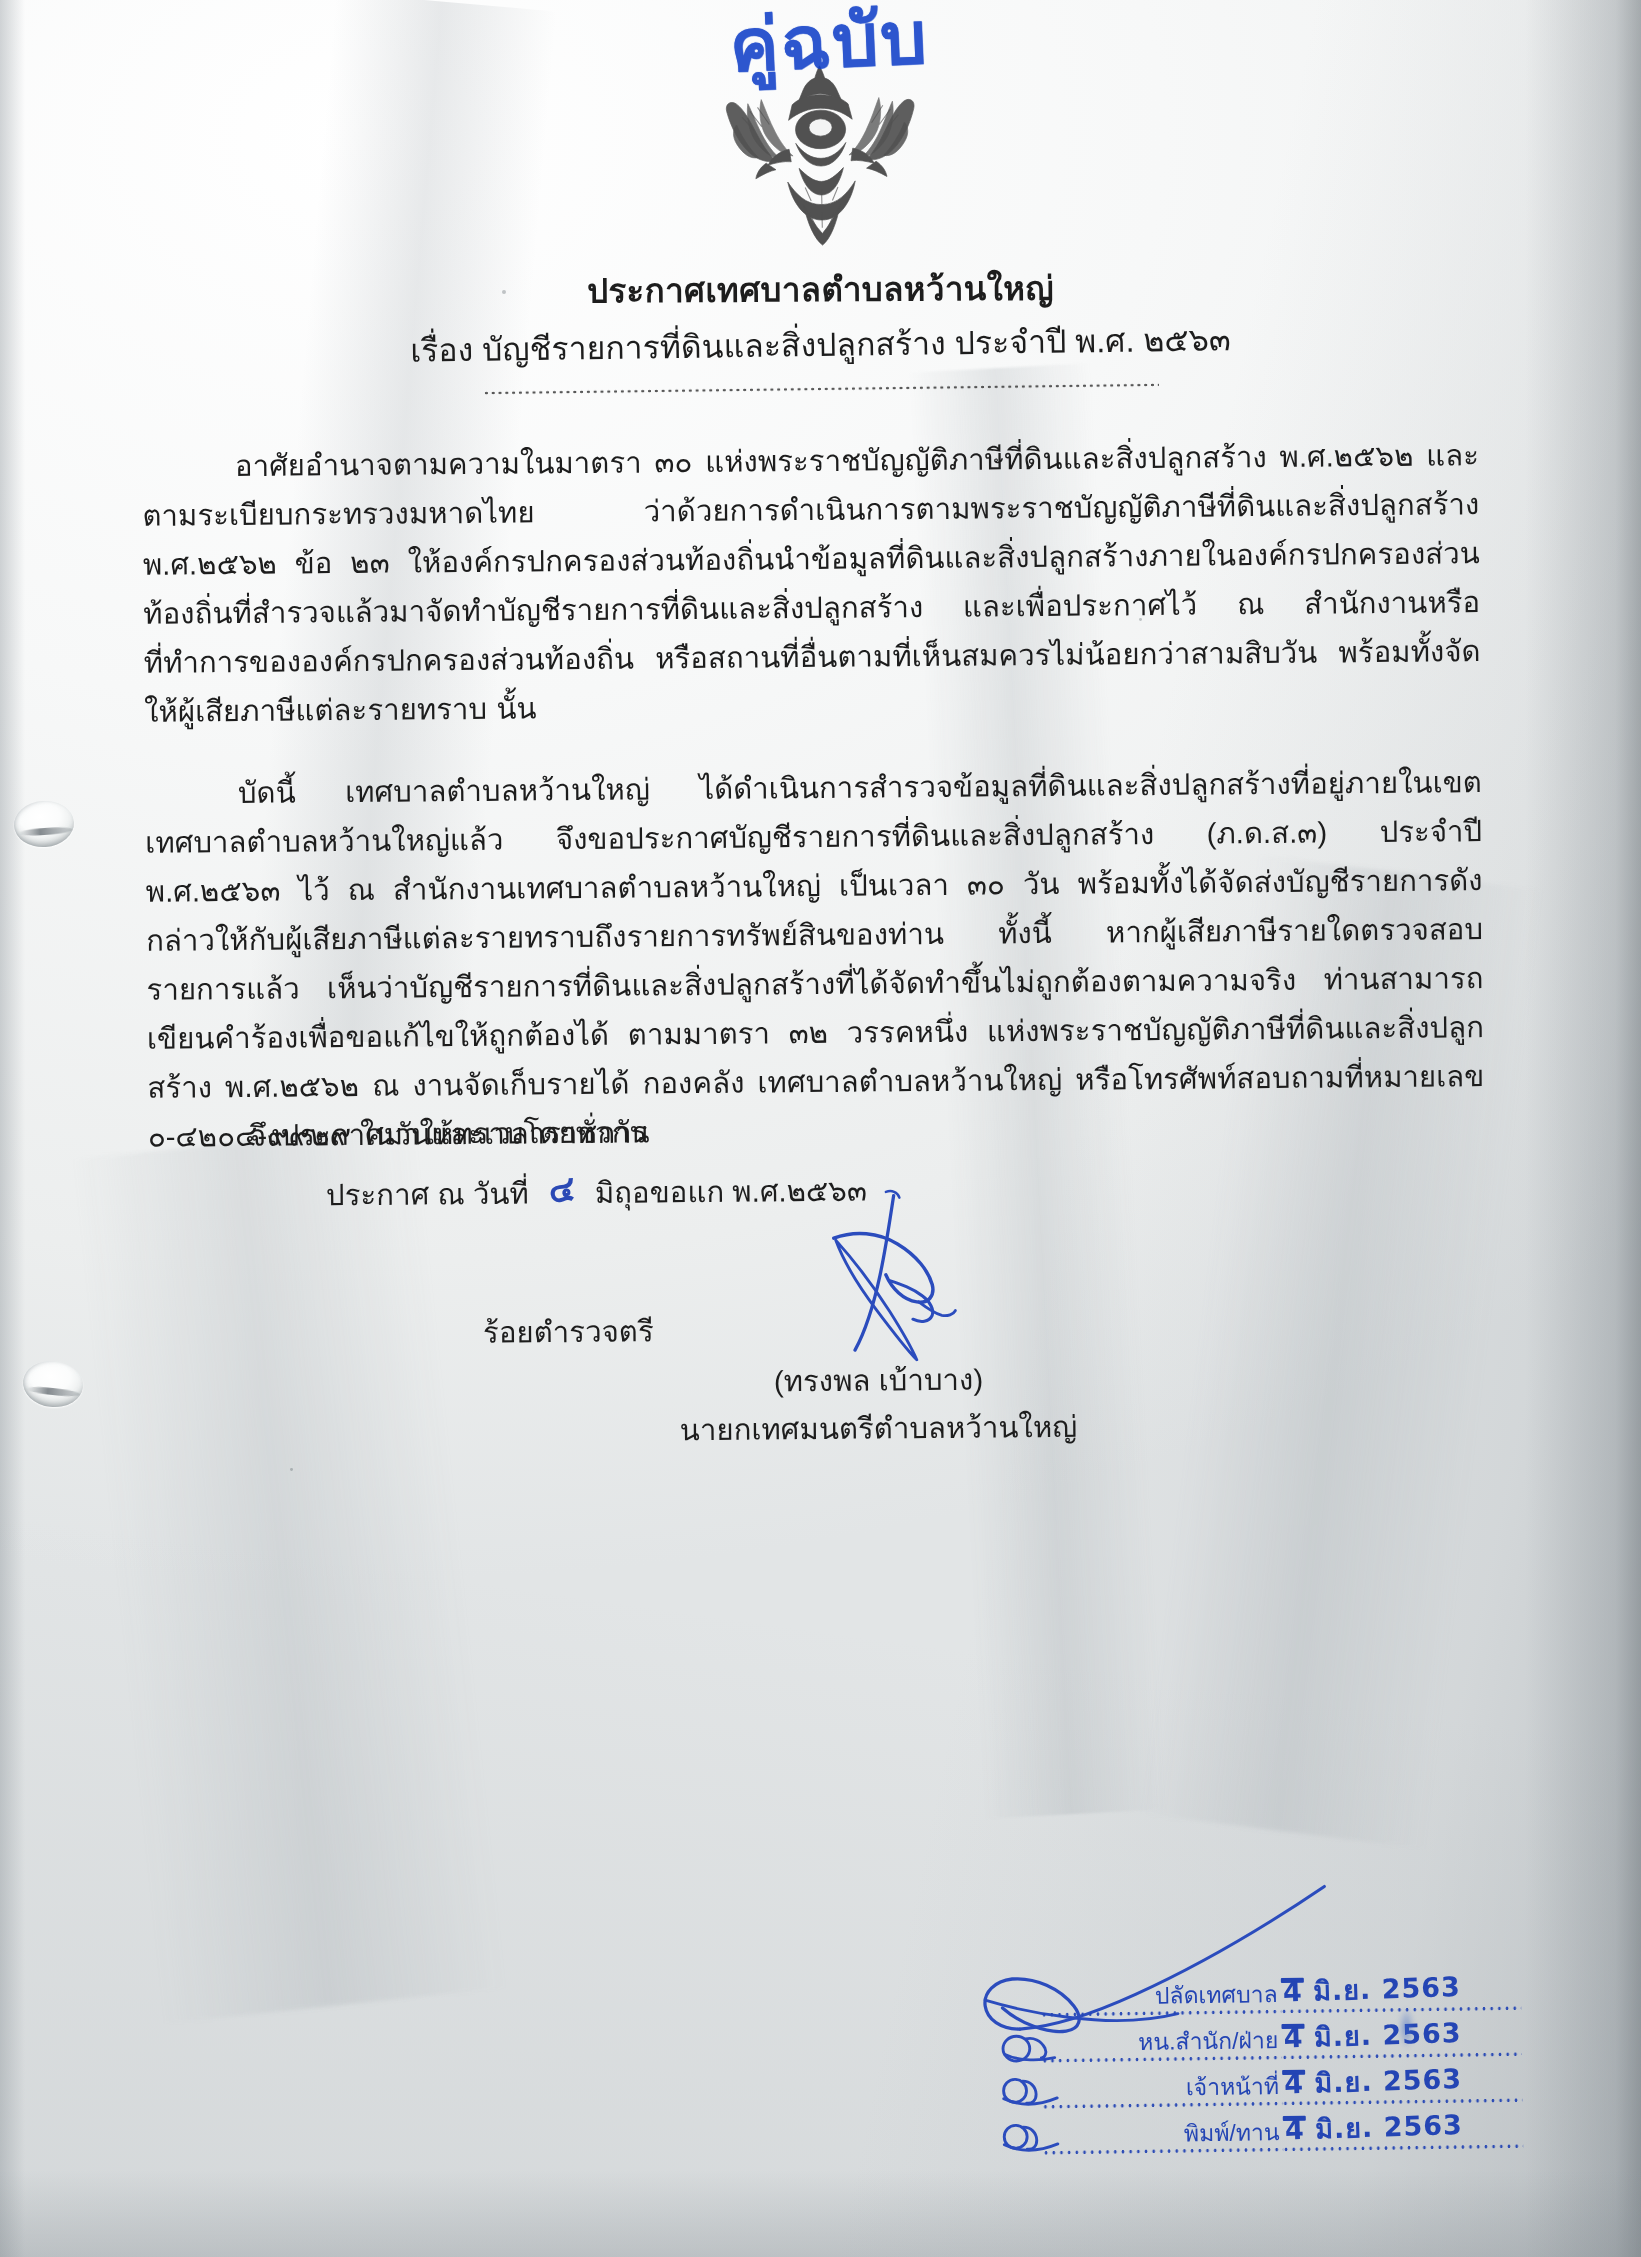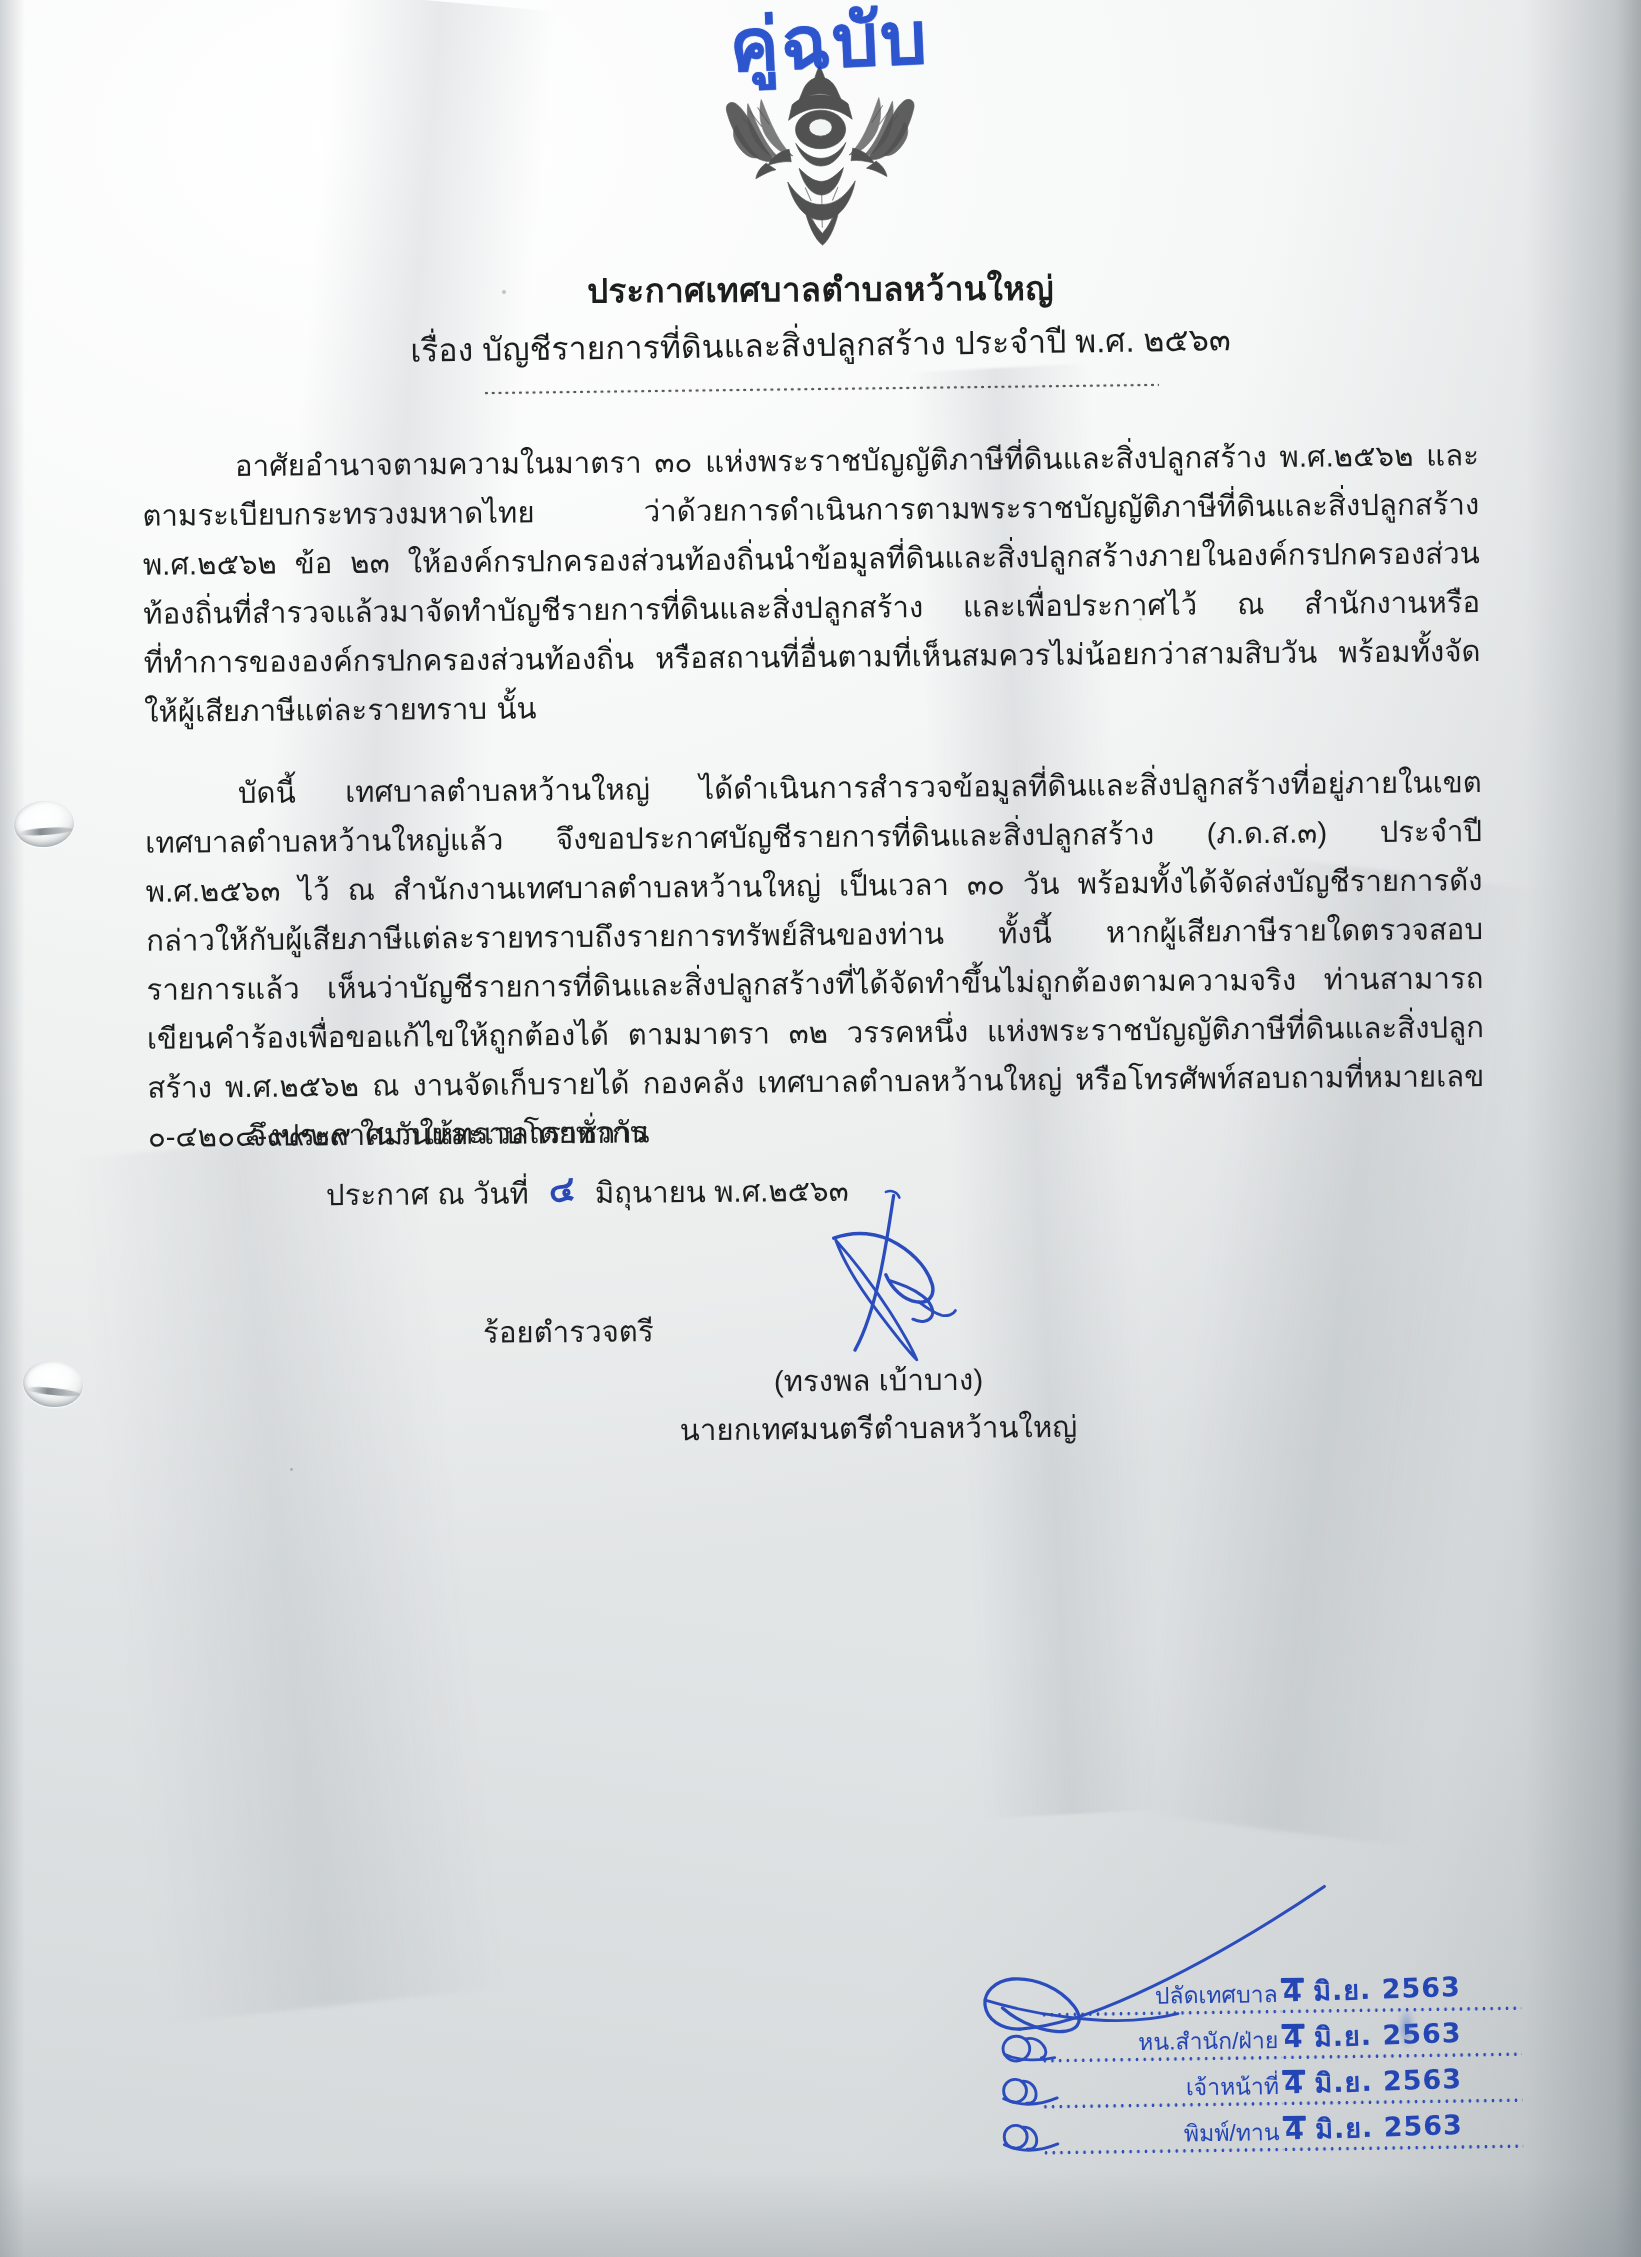--- a/index.html
+++ b/index.html
@@ -416,21 +416,21 @@
   <div class="body-block">
     <p class="para"><span class="indent"></span><span>อาศัยอำนาจตามความในมาตรา  ๓๐  แห่งพระราชบัญญัติภาษีที่ดินและสิ่งปลูกสร้าง  พ.ศ.๒๕๖๒  และตามระเบียบกระทรวงมหาดไทย  ว่าด้วยการดำเนินการตามพระราชบัญญัติภาษีที่ดินและสิ่งปลูกสร้าง  พ.ศ.๒๕๖๒  ข้อ ๒๓  ให้องค์กรปกครองส่วนท้องถิ่นนำข้อมูลที่ดินและสิ่งปลูกสร้างภายในองค์กรปกครองส่วนท้องถิ่นที่สำรวจแล้วมาจัดทำบัญชีรายการที่ดินและสิ่งปลูกสร้าง  และเพื่อประกาศไว้  ณ  สำนักงานหรือที่ทำการขององค์กรปกครองส่วนท้องถิ่น  หรือสถานที่อื่นตามที่เห็นสมควรไม่น้อยกว่าสามสิบวัน   พร้อมทั้งจัดให้ผู้เสียภาษีแต่ละรายทราบ  นั้น</span></p>
     <p class="para"><span class="indent"></span><span>บัดนี้  เทศบาลตำบลหว้านใหญ่  ได้ดำเนินการสำรวจข้อมูลที่ดินและสิ่งปลูกสร้างที่อยู่ภายในเขตเทศบาลตำบลหว้านใหญ่แล้ว  จึงขอประกาศบัญชีรายการที่ดินและสิ่งปลูกสร้าง (ภ.ด.ส.๓) ประจำปี  พ.ศ.๒๕๖๓  ไว้ ณ สำนักงานเทศบาลตำบลหว้านใหญ่  เป็นเวลา  ๓๐  วัน  พร้อมทั้งได้จัดส่งบัญชีรายการดังกล่าวให้กับผู้เสียภาษีแต่ละรายทราบถึงรายการทรัพย์สินของท่าน  ทั้งนี้  หากผู้เสียภาษีรายใดตรวจสอบรายการแล้ว  เห็นว่าบัญชีรายการที่ดินและสิ่งปลูกสร้างที่ได้จัดทำขึ้นไม่ถูกต้องตามความจริง  ท่านสามารถเขียนคำร้องเพื่อขอแก้ไขให้ถูกต้องได้ ตามมาตรา ๓๒ วรรคหนึ่ง  แห่งพระราชบัญญัติภาษีที่ดินและสิ่งปลูกสร้าง  พ.ศ.๒๕๖๒  ณ  งานจัดเก็บรายได้  กองคลัง  เทศบาลตำบลหว้านใหญ่  หรือโทรศัพท์สอบถามที่หมายเลข  ๐-๔๒๐๔-๙๙๒๙  ในวันและเวลาราชการ</span></p>
   </div>
 
   <div class="closing">จึงประกาศมาให้ทราบโดยทั่วกัน</div>
 
   <div class="date-line">
     <span>ประกาศ  ณ  วันที่</span>
     <span class="hand-day">๔</span>
-    <span>มิถุนายน</span>
+    <span>มิถุอขอแก</span>
     <span>พ.ศ.๒๕๖๓</span>
   </div>
 
   <svg class="signature-ink" viewBox="0 0 230 200" aria-hidden="true">
     <g fill="none" stroke="#2b4cbd" stroke-linecap="round" stroke-linejoin="round">
       <path d="M126 8 C122 34 118 62 112 90 C106 118 98 146 86 168" stroke-width="3.4"></path>
       <path d="M64 52 C86 44 110 46 130 58 C150 70 162 86 166 100
                C169 112 162 120 150 118 C136 116 124 104 118 90" stroke-width="3.6"></path>
       <path d="M66 54 C84 74 104 100 122 128 C134 147 144 164 150 178
                C142 170 126 150 108 126 C90 102 74 76 66 54 Z" stroke-width="3"></path>

